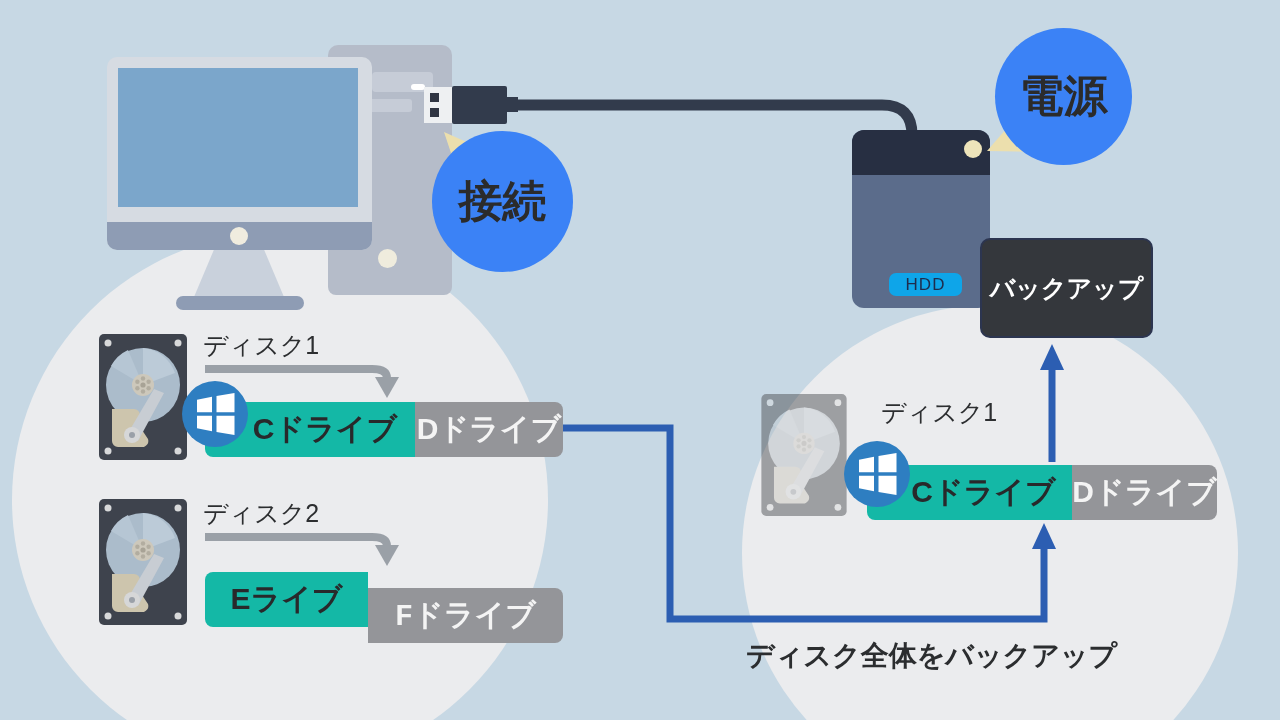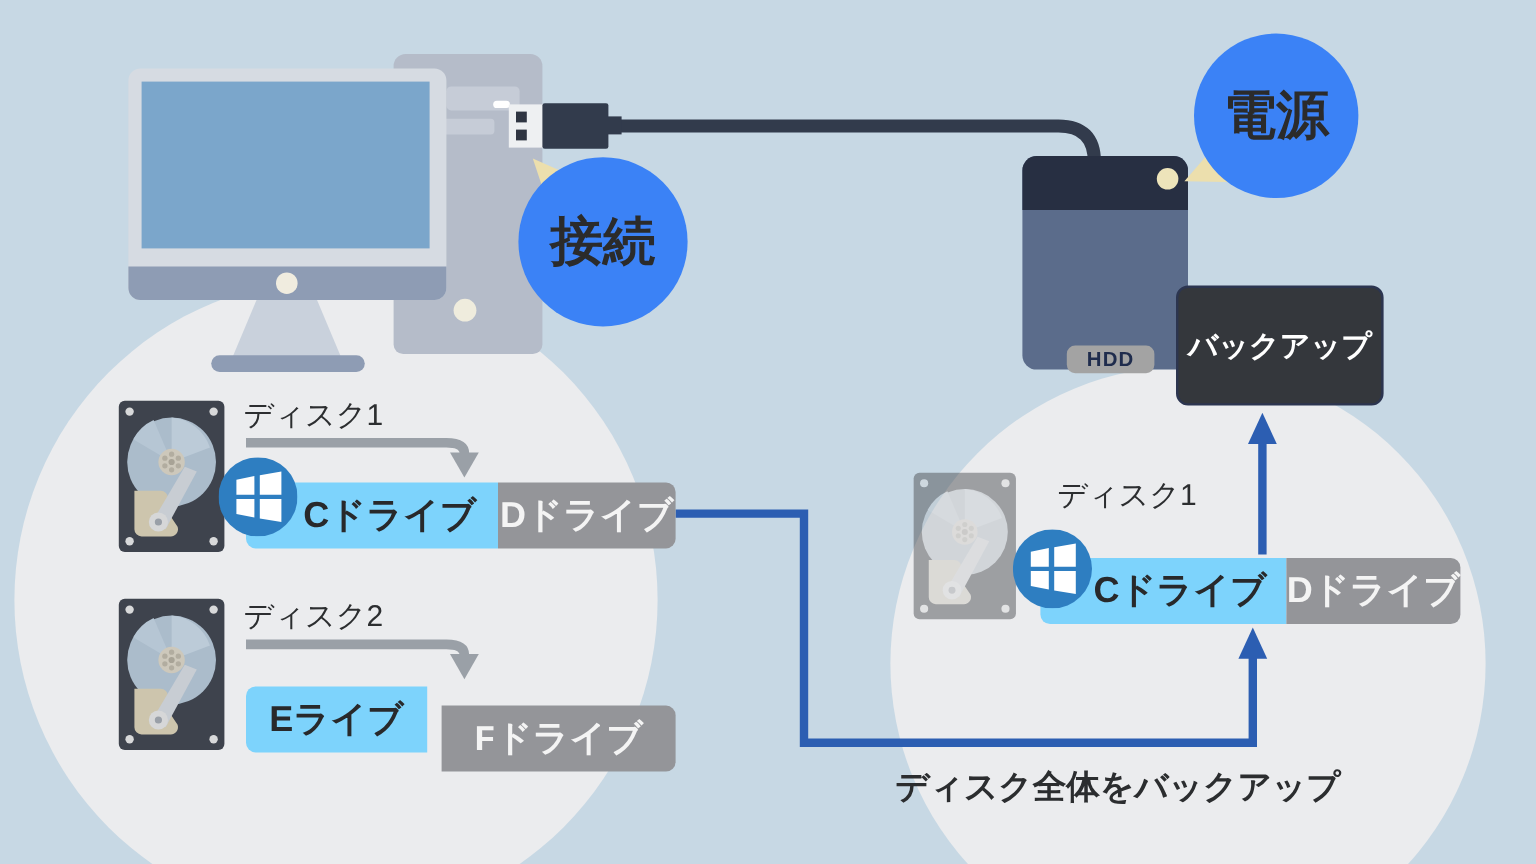--- a/index.html
+++ b/index.html
@@ -34,49 +34,49 @@
   .usb-metal{left:424px;top:87px;width:29px;height:36px;background:#eef0f2;}
   .usb-pin{width:9px;height:9px;background:#2f3542;left:430px;}
   .usb-pin.p1{top:93px;} .usb-pin.p2{top:108px;}
   .usb-plug{left:452px;top:86px;width:55px;height:38px;background:#323b4c;border-radius:2px;}
   .usb-neck{left:505px;top:97px;width:13px;height:15px;background:#323b4c;}
 
   
   .hdd-body{left:852px;top:130px;width:138px;height:178px;background:#5b6c8b;border-radius:12px;}
   .hdd-top{left:852px;top:130px;width:138px;height:45px;background:#272f42;border-radius:12px 12px 0 0;}
   .hdd-led{left:964px;top:140px;width:18px;height:18px;border-radius:50%;background:#ede4ba;}
-  .hdd-tag{left:889px;top:288px;width:73px;height:23px;background:#a3a3a3;border-radius:7px;
+  .hdd-tag{left:889px;top:273px;width:73px;height:23px;background:#0ea5e9;border-radius:7px;
     display:flex;align-items:center;justify-content:center;
-    font-weight:bold;font-size:17px;color:#1f2c4d;letter-spacing:1px;}
+    font-weight:normal;font-size:17px;color:#1f2c4d;letter-spacing:1px;}
 
   
   .bubble{border-radius:50%;background:#3b82f6;display:flex;align-items:center;justify-content:center;
     font-weight:bold;color:#2b2b2b;}
   .bubble.connect{left:432px;top:131px;width:141px;height:141px;font-size:44px;}
   .bubble.power{left:995px;top:28px;width:137px;height:137px;font-size:44px;}
 
   
   .backup-box{left:980px;top:238px;width:173px;height:100px;background:#34373c;border:2px solid #2c3550;
     border-radius:10px;box-sizing:border-box;display:flex;align-items:center;justify-content:center;
     color:#ffffff;font-weight:bold;font-size:25px;}
 
   
   .disk-title{font-weight:normal;font-size:25px;color:#2c2e30;white-space:nowrap;}
   .t-left1{left:203px;top:329px;}
   .t-left2{left:203px;top:497px;}
   .t-right1{left:881px;top:396px;}
 
   .bar{height:55px;display:flex;align-items:center;justify-content:center;
     font-weight:bold;font-size:30px;white-space:nowrap;box-sizing:border-box;}
-  .bar.light{background:#7dd3fc;color:#28292b;border-radius:8px 0 0 8px;}
+  .bar.light{background:#14b8a6;color:#28292b;border-radius:8px 0 0 8px;}
   .bar.dark{background:#949599;color:#f4f4f4;border-radius:0 8px 8px 0;}
 
   .c-left1{left:205px;top:402px;width:210px;padding-left:30px;}
   .d-left1{left:415px;top:402px;width:148px;}
-  .e-left2{left:205px;top:572px;width:151px;}
+  .e-left2{left:205px;top:572px;width:163px;}
   .f-left2{left:368px;top:588px;width:195px;font-family:Liberation Mono, monospace;}
   .c-right1{left:867px;top:465px;width:205px;padding-left:28px;}
   .d-right1{left:1072px;top:465px;width:145px;}
 
   .hdd-photo{width:90px;height:128px;}
   .ph-left1{left:98px;top:333px;}
   .ph-left2{left:98px;top:498px;}
   .ph-right1{left:758px;top:393px;width:92px;height:124px;opacity:.45;filter:grayscale(.55);}
 
   .winlogo{width:66px;height:66px;}

